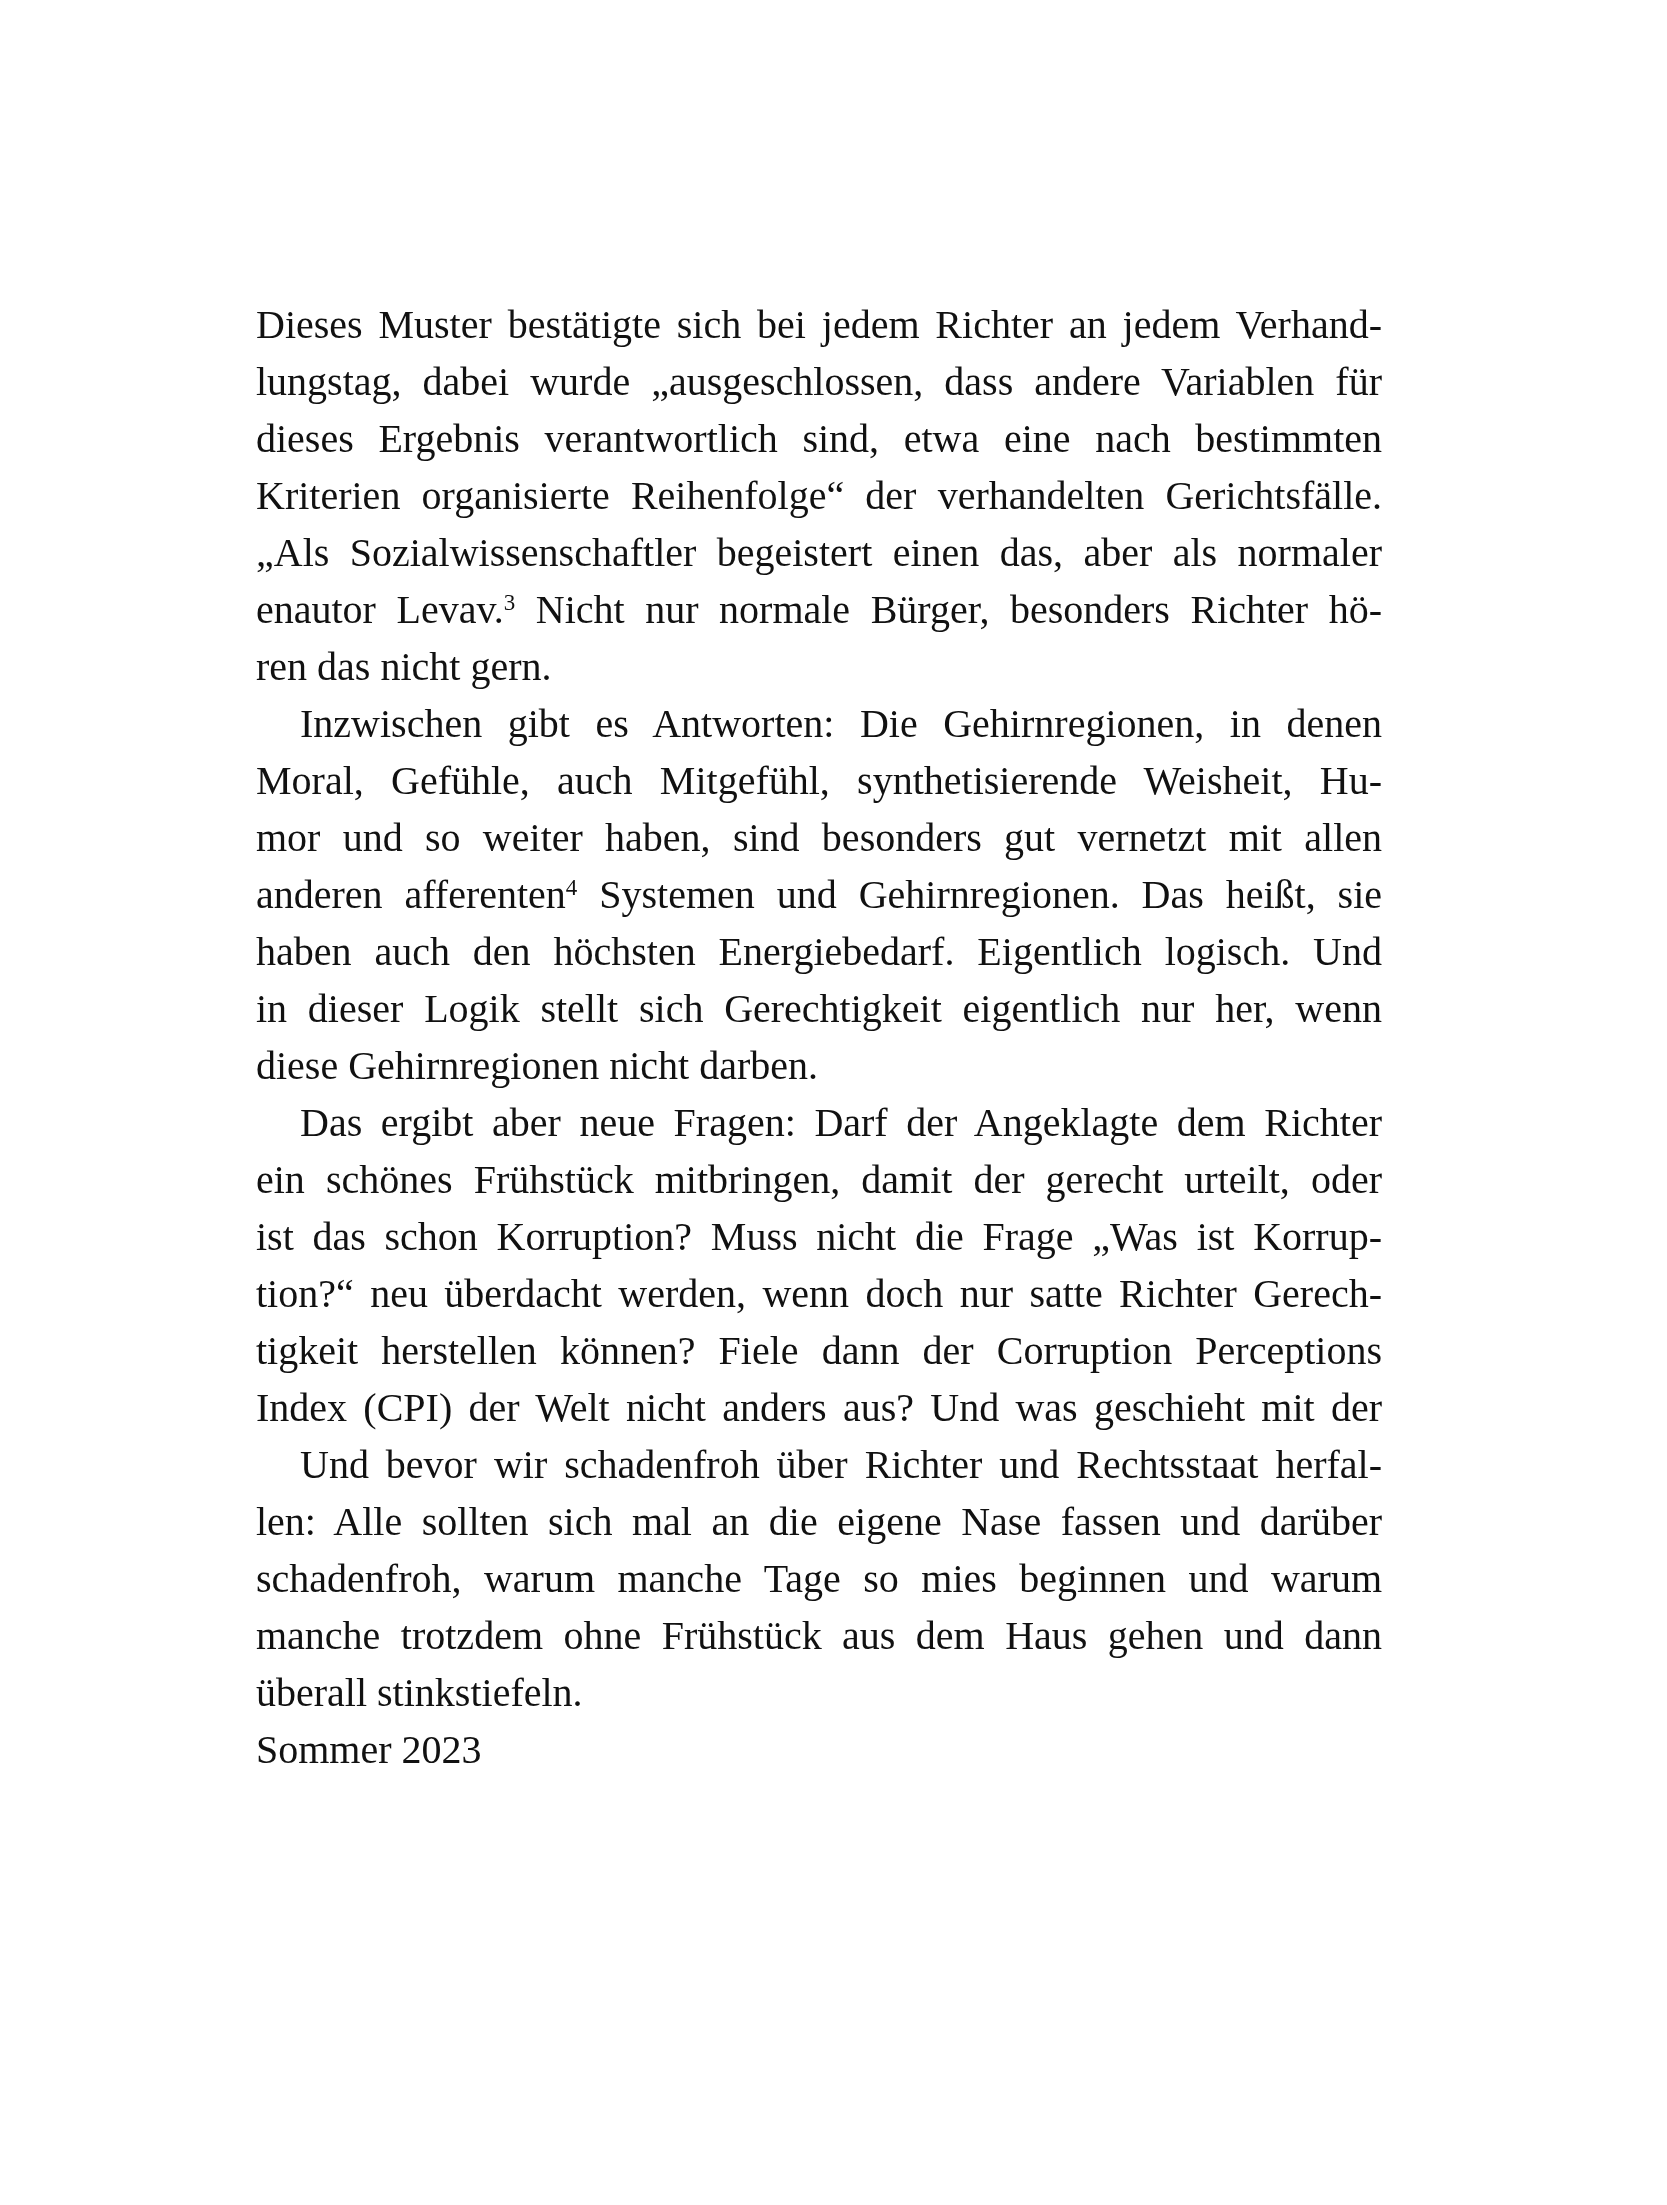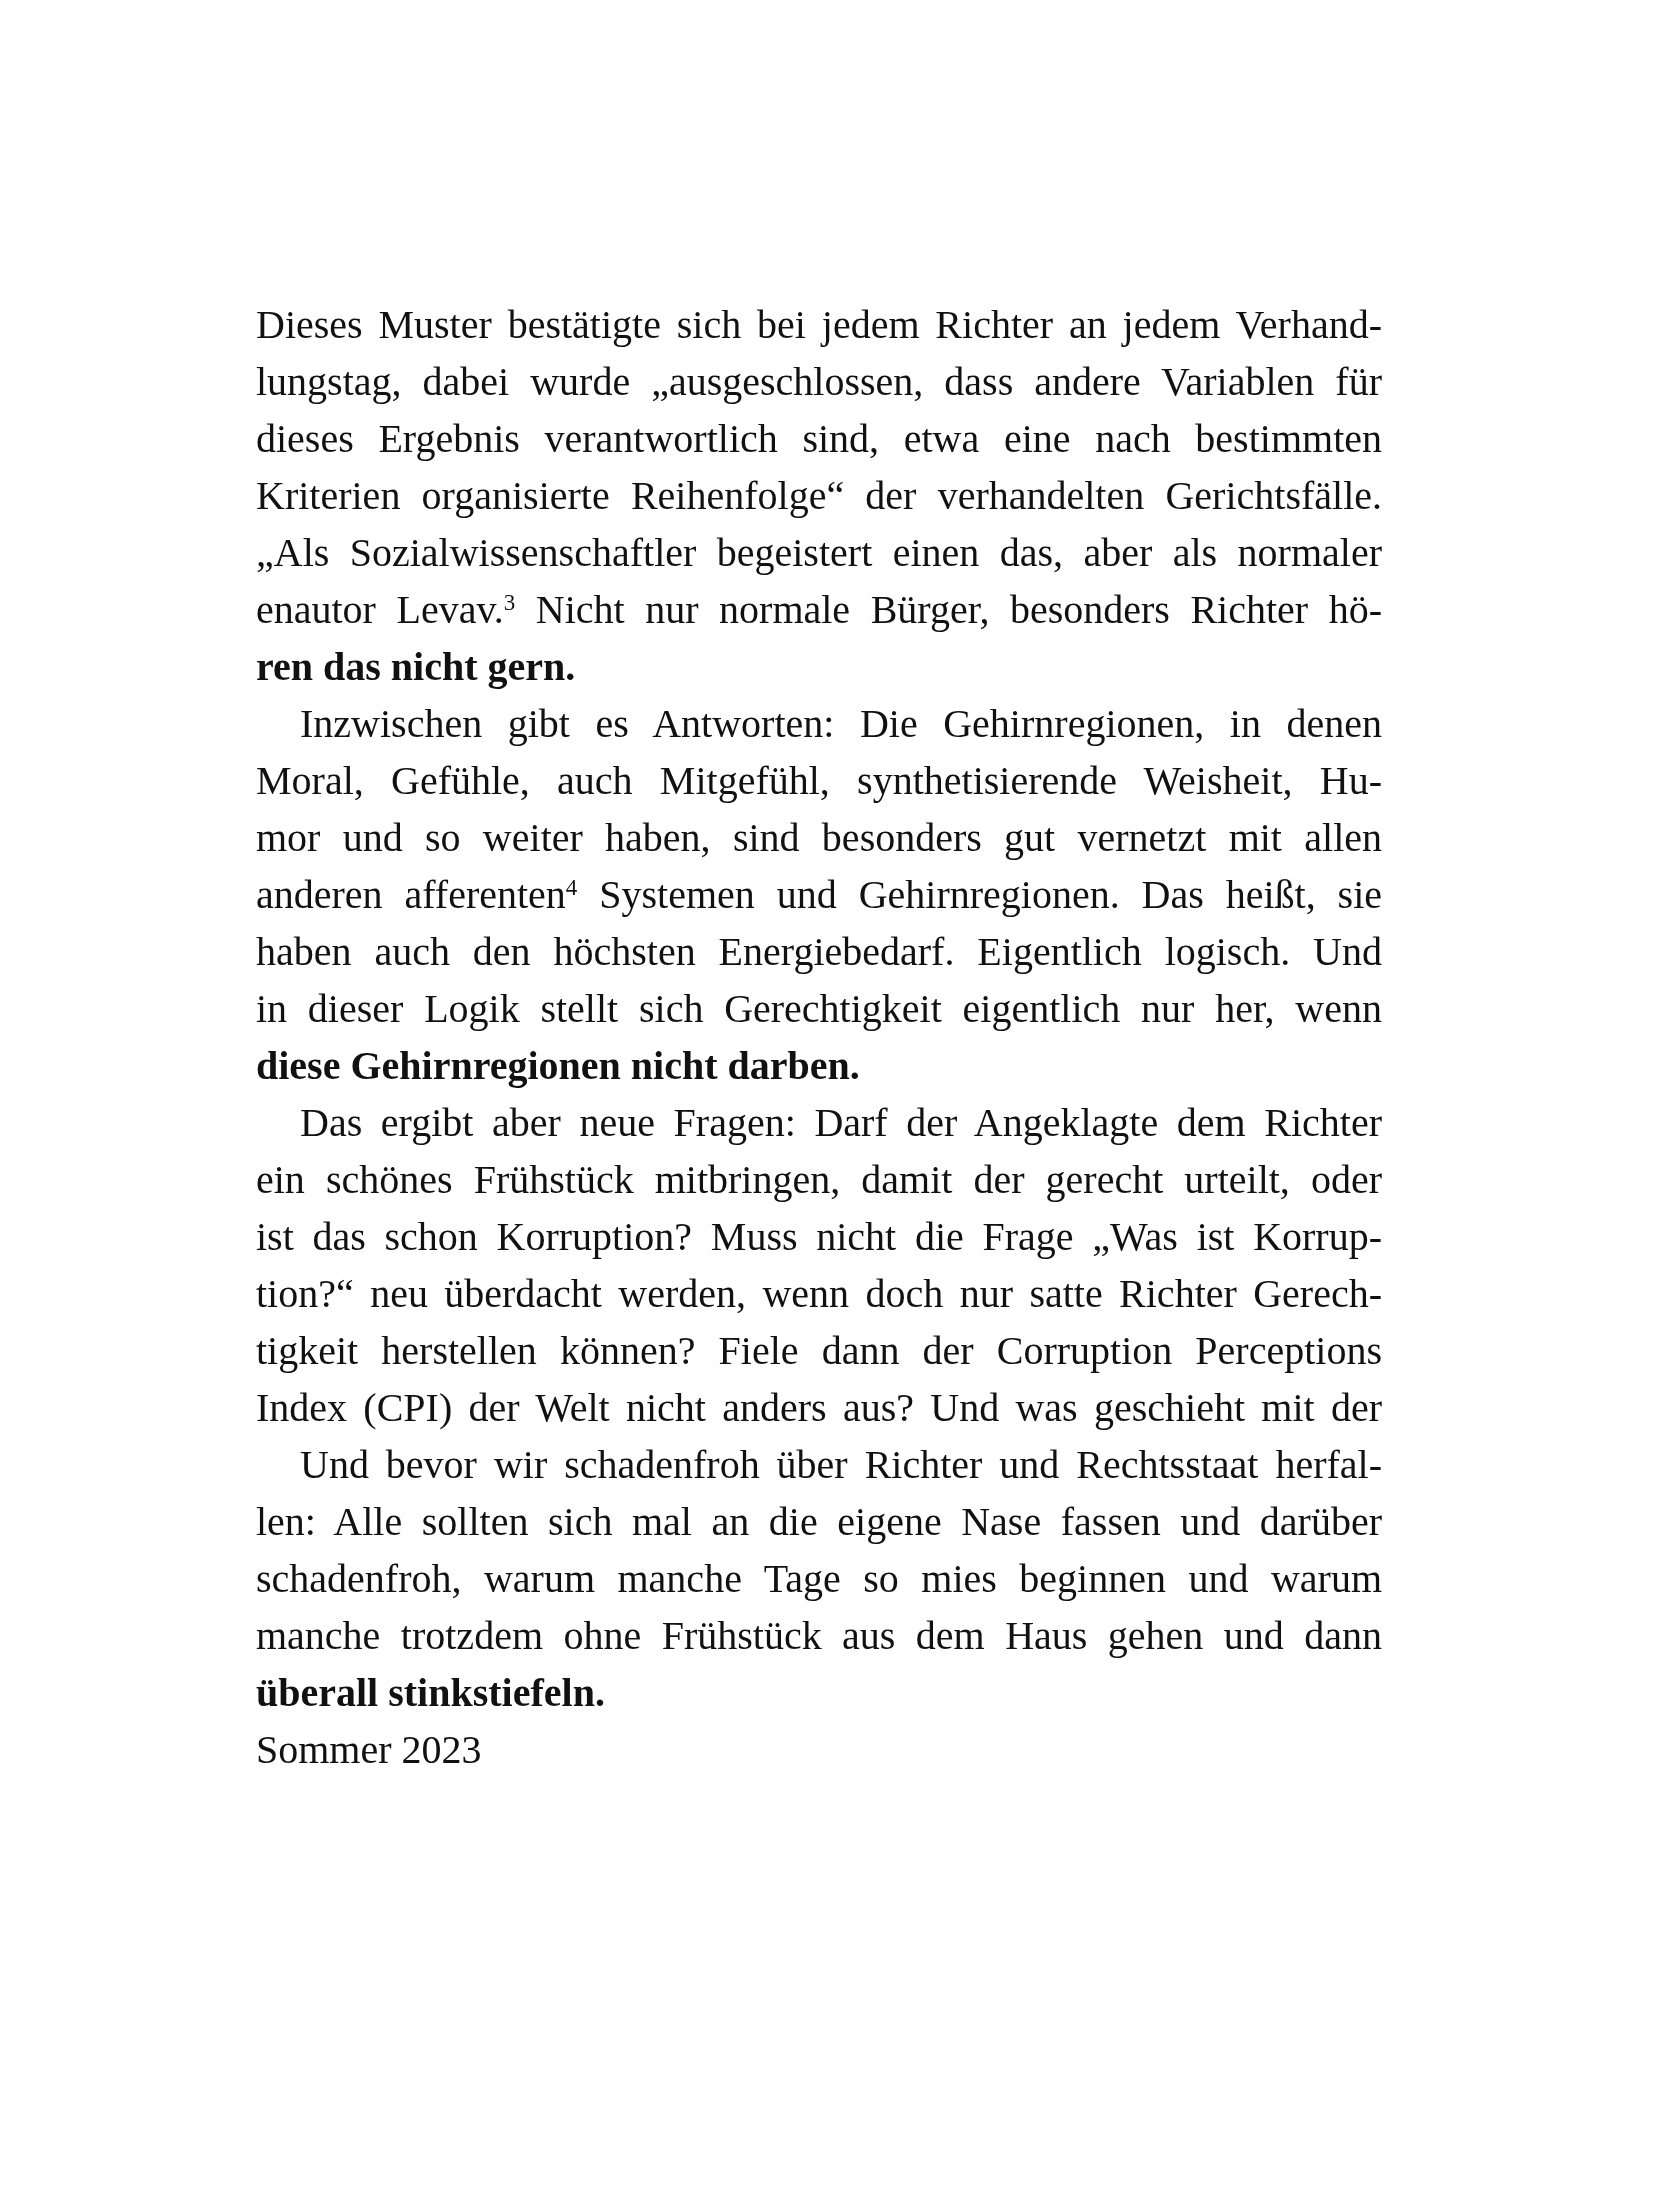--- a/index.html
+++ b/index.html
@@ -32,21 +32,20 @@
       display: block;
       height: 57px;
       line-height: 57px;
       font-size: 40px;
       white-space: nowrap;
       text-align: justify;
       text-align-last: justify;
     }
     .line.last {
       text-align-last: left;
-      font-weight: bold;
     }
     .line.indent {
       padding-left: 44px;
     }
     .signature {
       display: block;
       height: 57px;
       line-height: 57px;
       font-size: 40px;
       text-align: left;

